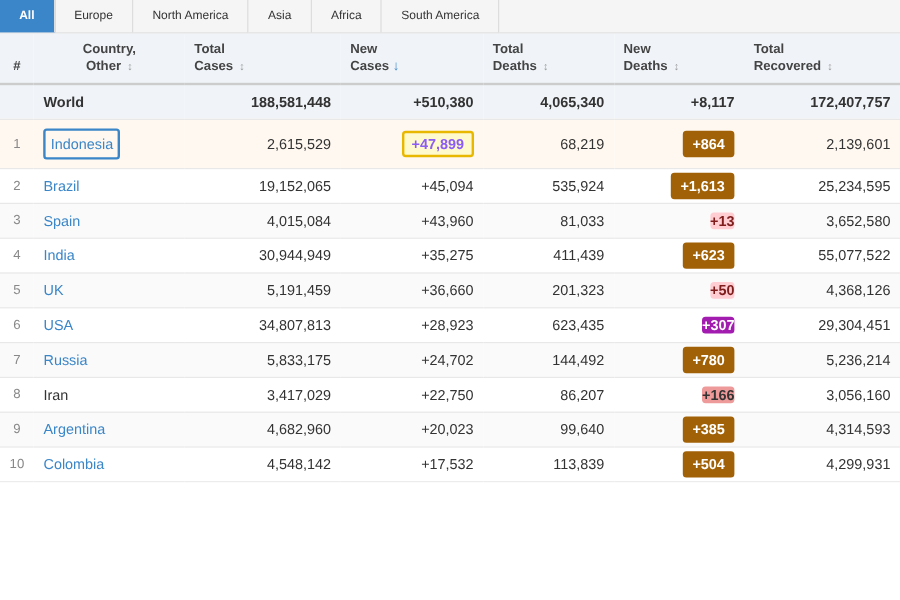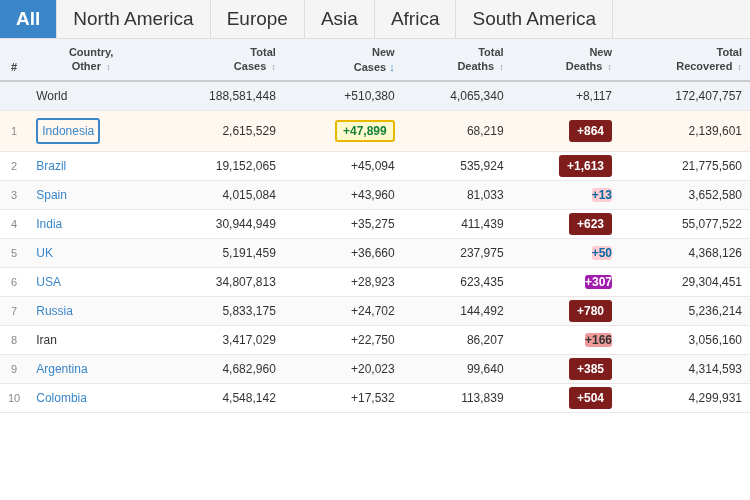--- a/index.html
+++ b/index.html
@@ -13,41 +13,41 @@
 
     
     .tabs {
       display: flex;
       background: #f5f5f5;
       border-bottom: 1px solid #ddd;
     }
     .tab {
       padding: 8px 16px;
       cursor: pointer;
-      font-size: 19px;
+      font-size: 10px;
       color: #333;
       border-right: 1px solid #ddd;
     }
     .tab.active {
       background: #3a86c8;
       color: #fff;
       font-weight: bold;
     }
 
     
     table {
       width: 100%;
       border-collapse: collapse;
     }
     thead tr {
       background: #f0f4f8;
     }
     thead th {
       padding: 6px 8px;
-      text-align: right;
+      text-align: left;
       font-size: 11px;
       color: #444;
       border-bottom: 2px solid #ccc;
       vertical-align: bottom;
       line-height: 1.3;
     }
     thead th:first-child,
     thead th:nth-child(2) {
       text-align: center;
     }
@@ -61,21 +61,21 @@
     }
 
     tbody tr {
       border-bottom: 1px solid #e8e8e8;
     }
     tbody tr:nth-child(even) {
       background: #fafafa;
     }
     tbody tr.world-row {
       background: #f0f4f8;
-      font-weight: normal;
+      font-weight: bold;
     }
     tbody tr.highlighted {
       background: #fff8f0;
     }
 
     td {
       padding: 7px 8px;
       text-align: right;
       font-size: 12px;
       color: #333;
@@ -87,72 +87,72 @@
       width: 28px;
     }
     td:nth-child(2) {
       text-align: left;
     }
     td a {
       color: #3a86c8;
       text-decoration: none;
     }
     .cell-red {
-      background: #7f1d1d;
+      background: #a16207;
       color: #fff;
       font-weight: bold;
       border-radius: 3px;
       padding: 4px 8px;
     }
     .cell-red-mild {
       background: #ef9a9a;
       color: #333;
       font-weight: bold;
       border-radius: 3px;
     }
     .cell-red-medium {
       background: #a21caf;
       color: #fff;
       font-weight: bold;
       border-radius: 3px;
     }
     .cell-red-light {
       background: #ffcdd2;
-      color: #0369a1;
+      color: #7f1d1d;
       font-weight: bold;
       border-radius: 3px;
     }
 
     
     .country-box-highlight {
       display: inline-block;
       border: 2px solid #3a86c8;
       border-radius: 3px;
       padding: 4px 4px;
     }
 
     
     .yellow-box {
       display: inline-block;
       border: 2px solid #e8b800;
       background: #fffacd;
       border-radius: 3px;
       padding: 2px 6px;
       font-weight: bold;
-      color: #15803d;
+      color: #8b5cf6;
     }
   </style>
 </head>
 <body>
 
 <div>
   <div class="tabs">
       <div class="tab active">All</div>
+      <div class="tab">Europe</div>
       <div class="tab">North America</div>
-      <div class="tab">Europe</div>
       <div class="tab">Asia</div>
       <div class="tab">Africa</div>
       <div class="tab">South America</div>
     </div>
 </div>
 
 <table>
   <thead>
     <tr>
     <th>#</th>
@@ -183,21 +183,21 @@
         <td><span class="cell-red">+864</span></td>
         <td>2,139,601</td>
       </tr>
       <tr>
         <td>2</td>
         <td><a href="#">Brazil</a></td>
         <td>19,152,065</td>
         <td>+45,094</td>
         <td>535,924</td>
         <td><span class="cell-red">+1,613</span></td>
-        <td>21,775,560</td>
+        <td>25,234,595</td>
       </tr>
       <tr>
         <td>3</td>
         <td><a href="#">Spain</a></td>
         <td>4,015,084</td>
         <td>+43,960</td>
         <td>81,033</td>
         <td><span class="cell-red-light">+13</span></td>
         <td>3,652,580</td>
       </tr>
@@ -208,21 +208,21 @@
         <td>+35,275</td>
         <td>411,439</td>
         <td><span class="cell-red">+623</span></td>
         <td>55,077,522</td>
       </tr>
       <tr>
         <td>5</td>
         <td><a href="#">UK</a></td>
         <td>5,191,459</td>
         <td>+36,660</td>
-        <td>237,975</td>
+        <td>201,323</td>
         <td><span class="cell-red-light">+50</span></td>
         <td>4,368,126</td>
       </tr>
       <tr>
         <td>6</td>
         <td><a href="#">USA</a></td>
         <td>34,807,813</td>
         <td>+28,923</td>
         <td>623,435</td>
         <td><span class="cell-red-medium">+307</span></td>

